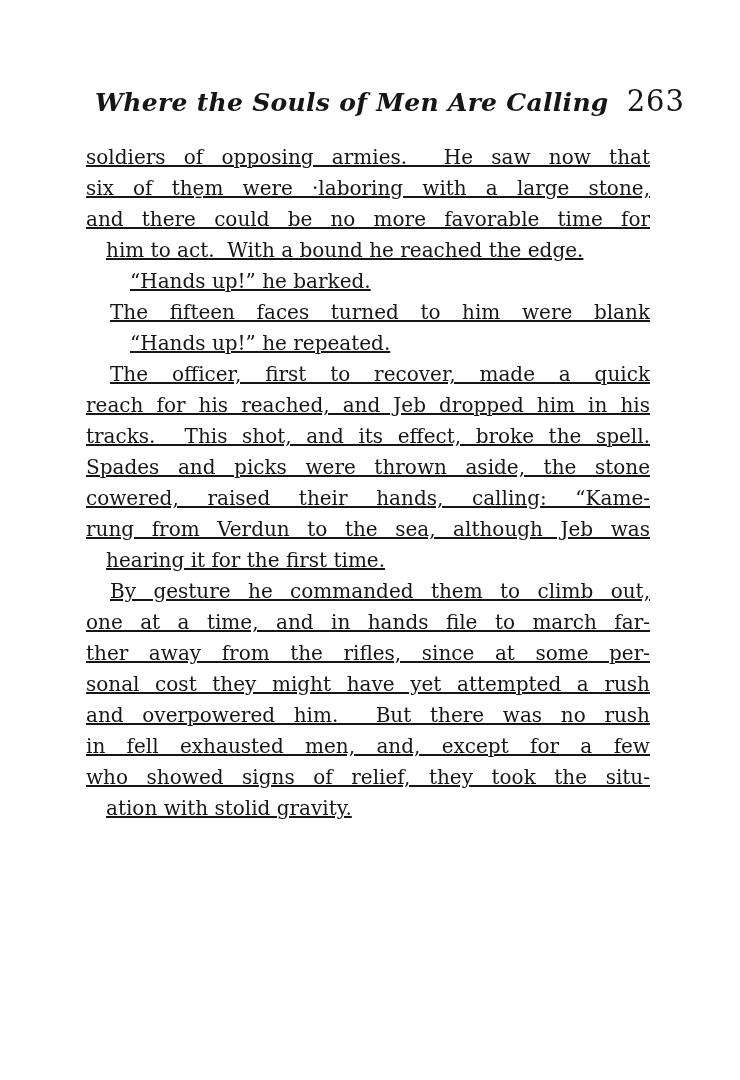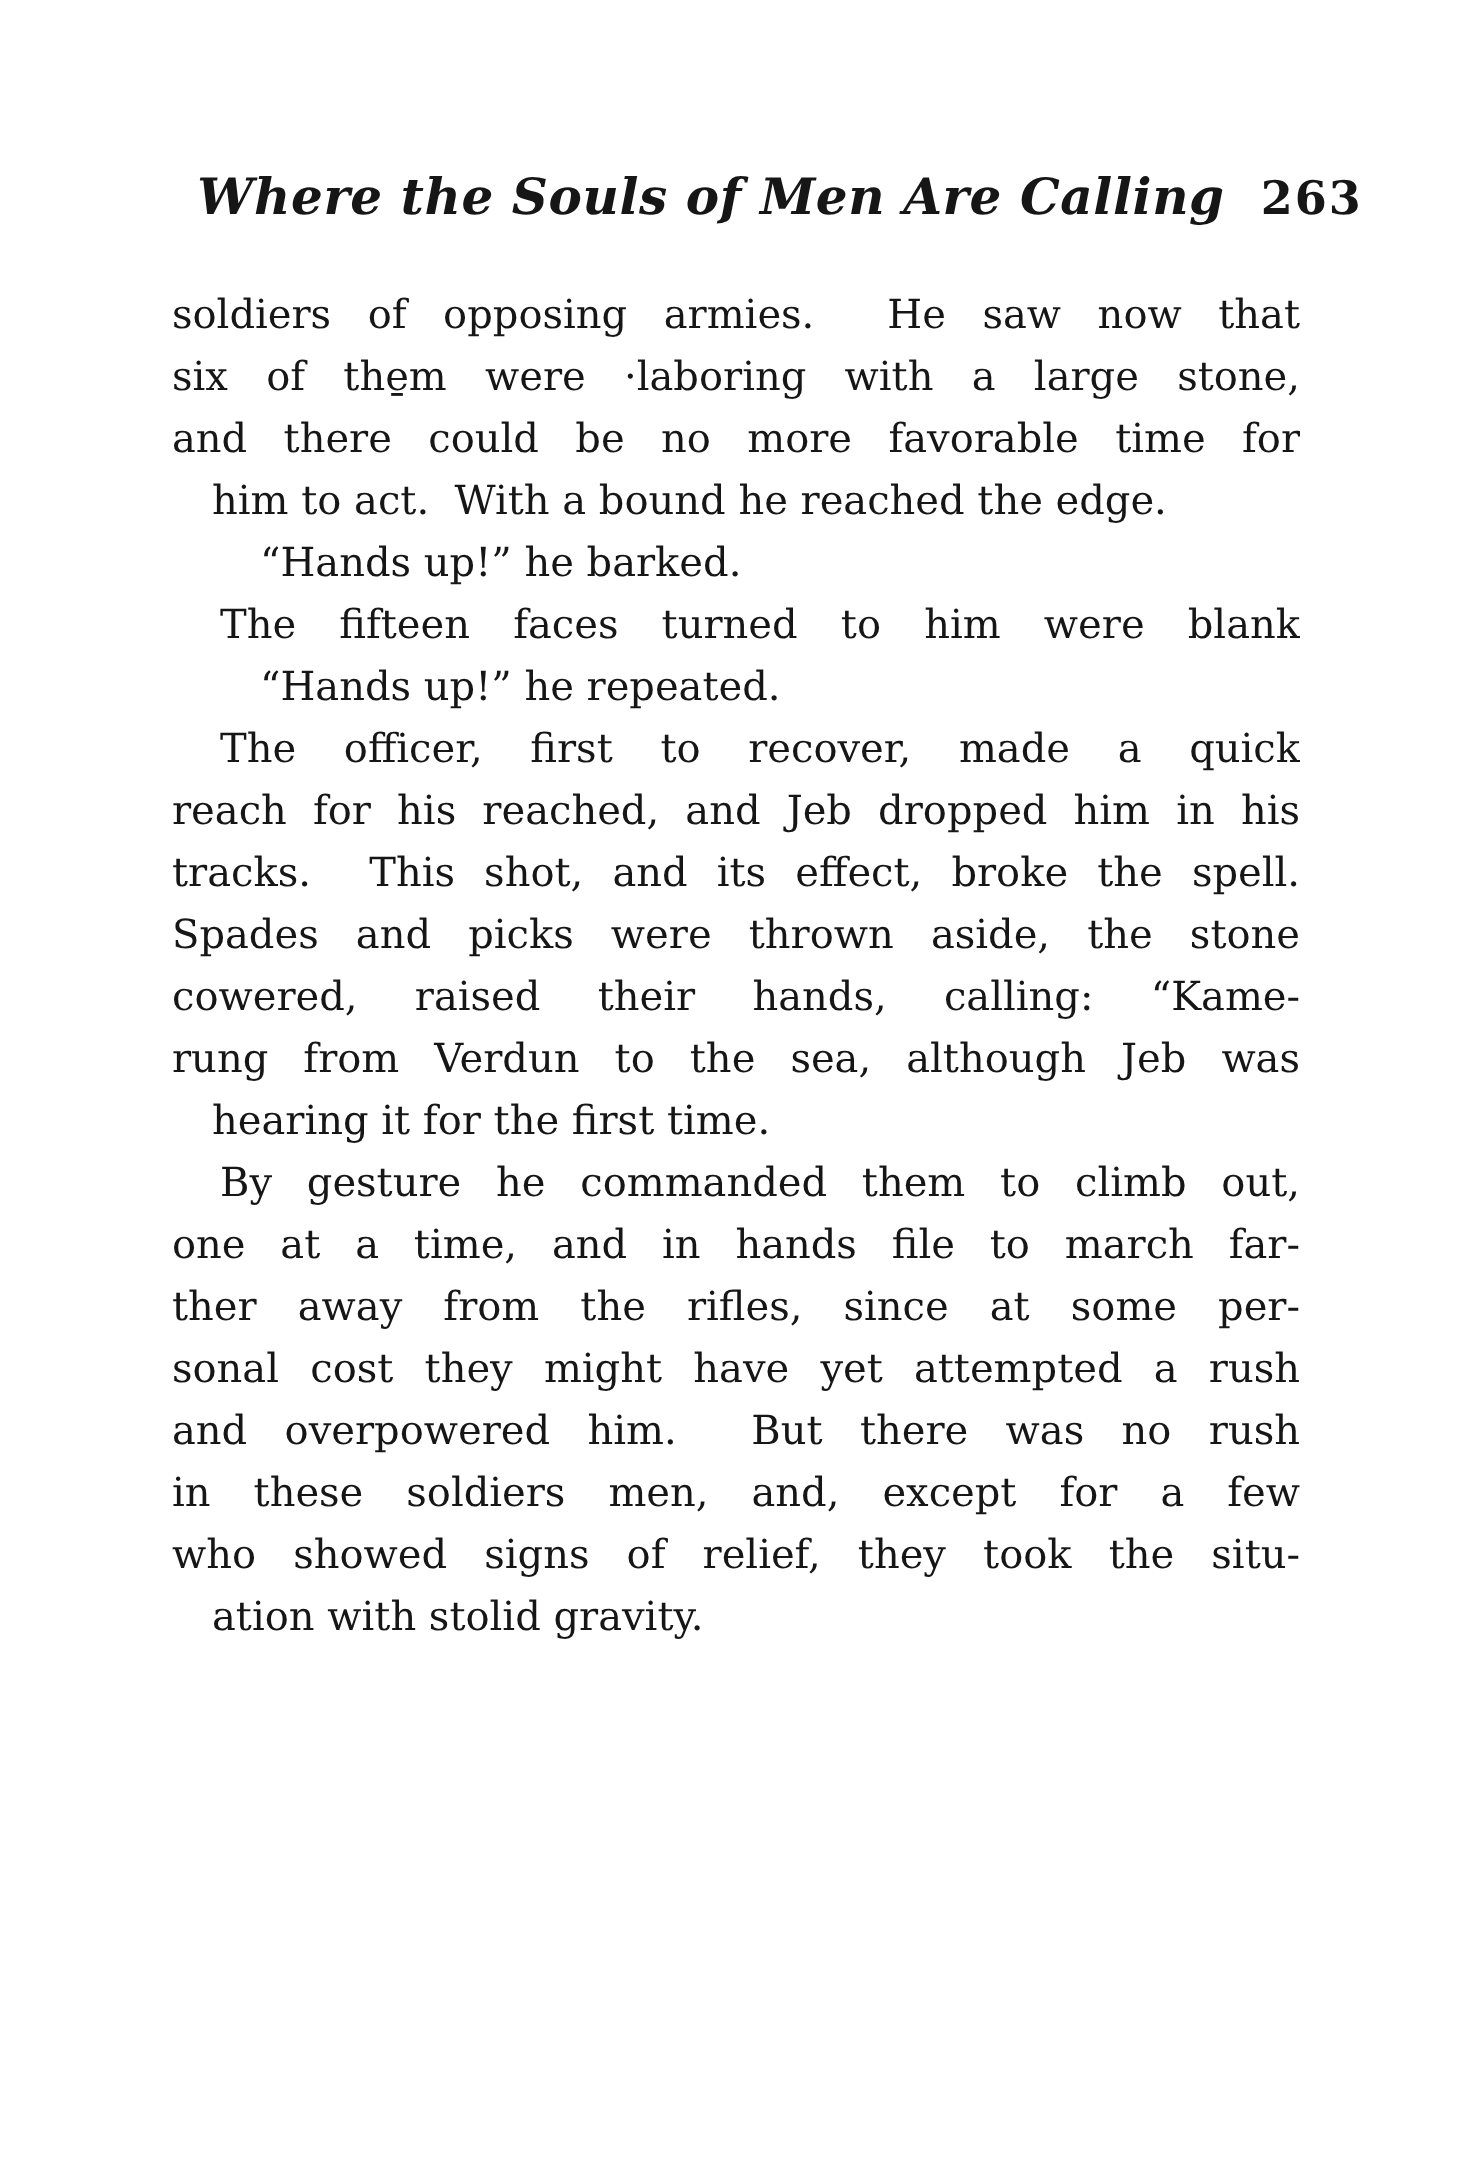--- a/index.html
+++ b/index.html
@@ -31,33 +31,33 @@
     gap: 18px;
     white-space: nowrap;
   }
   .header-title {
     font-style: italic;
     font-weight: bold;
     font-size: 25px;
     letter-spacing: 0.3px;
   }
   .page-number {
-    font-weight: bold;
-    font-size: 23px;
+    font-weight: normal;
+    font-size: 29px;
     letter-spacing: 1px;
   }
   .text-block {
     position: absolute;
     left: 86px;
     width: 564px;
     top: 142px;
     font-size: 20px;
     font-weight: 500;
   }
-  .para { margin: 0; padding: 0; }
+  .para { margin: 0; padding: 0; text-decoration: underline; }
   .line {
     height: 31px;
     line-height: 31px;
     text-align: justify;
     text-align-last: justify;
     overflow: hidden;
     white-space: nowrap;
   }
   .line.last {
     text-align: left;
@@ -100,18 +100,18 @@
         <div class="line">cowered, raised their hands, calling: “Kame-</div>
         <div class="line">rung from Verdun to the sea, although Jeb was</div>
         <div class="line last">hearing it for the first time.</div>
       </div>
       <div class="para">
         <div class="line indent">By gesture he commanded them to climb out,</div>
         <div class="line">one at a time, and in hands file to march far-</div>
         <div class="line">ther away from the rifles, since at some per-</div>
         <div class="line">sonal cost they might have yet attempted a rush</div>
         <div class="line">and overpowered him.&nbsp; But there was no rush</div>
-        <div class="line">in these soldiers men, and, except for a few</div>
+        <div class="line">in fell exhausted men, and, except for a few</div>
         <div class="line">who showed signs of relief, they took the situ-</div>
         <div class="line last">ation with stolid gravity.</div>
       </div>
     </div>
 </div>
 
 </body></html>

